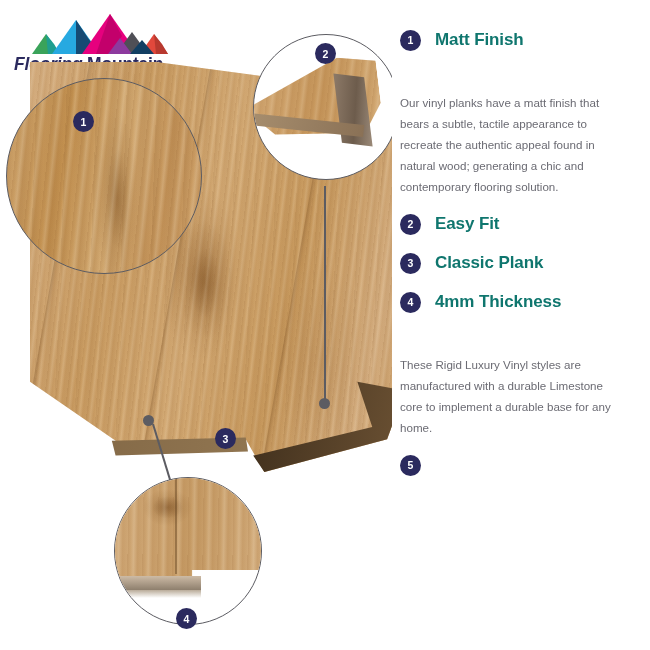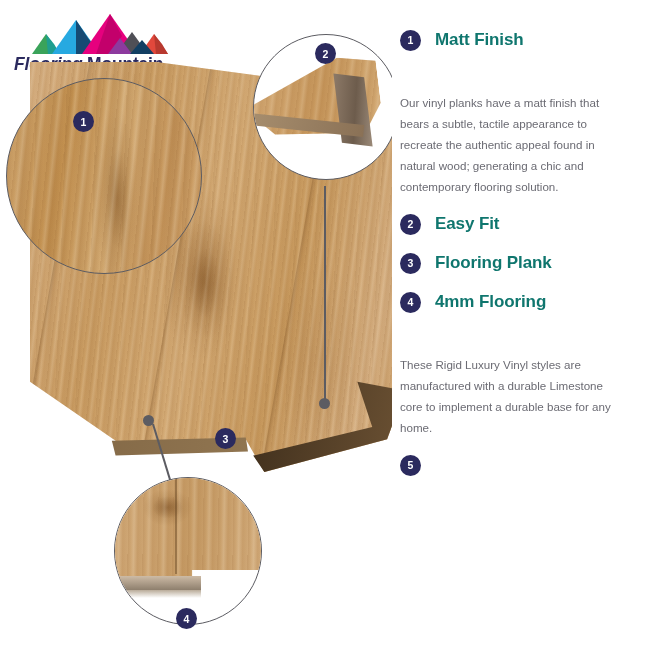--- a/index.html
+++ b/index.html
@@ -399,28 +399,28 @@
     <div class="feature">
       <div class="feature-head">
         <div class="feature-badge">2</div>
         <div class="feature-title">Easy Fit</div>
       </div>
     </div>
 
     <div class="feature">
       <div class="feature-head">
         <div class="feature-badge">3</div>
-        <div class="feature-title">Flooring Plank</div>
+        <div class="feature-title">Classic Plank</div>
       </div>
     </div>
 
     <div class="feature">
       <div class="feature-head">
         <div class="feature-badge">4</div>
-        <div class="feature-title">4mm Flooring</div>
+        <div class="feature-title">4mm Thickness</div>
       </div>
       <div class="feature-body">These Rigid Luxury Vinyl styles are manufactured with a durable Limestone core to implement a durable base for any home.</div>
     </div>
 
     <div class="feature">
       <div class="feature-head">
         <div class="feature-badge">5</div>
       </div>
     </div>
 

